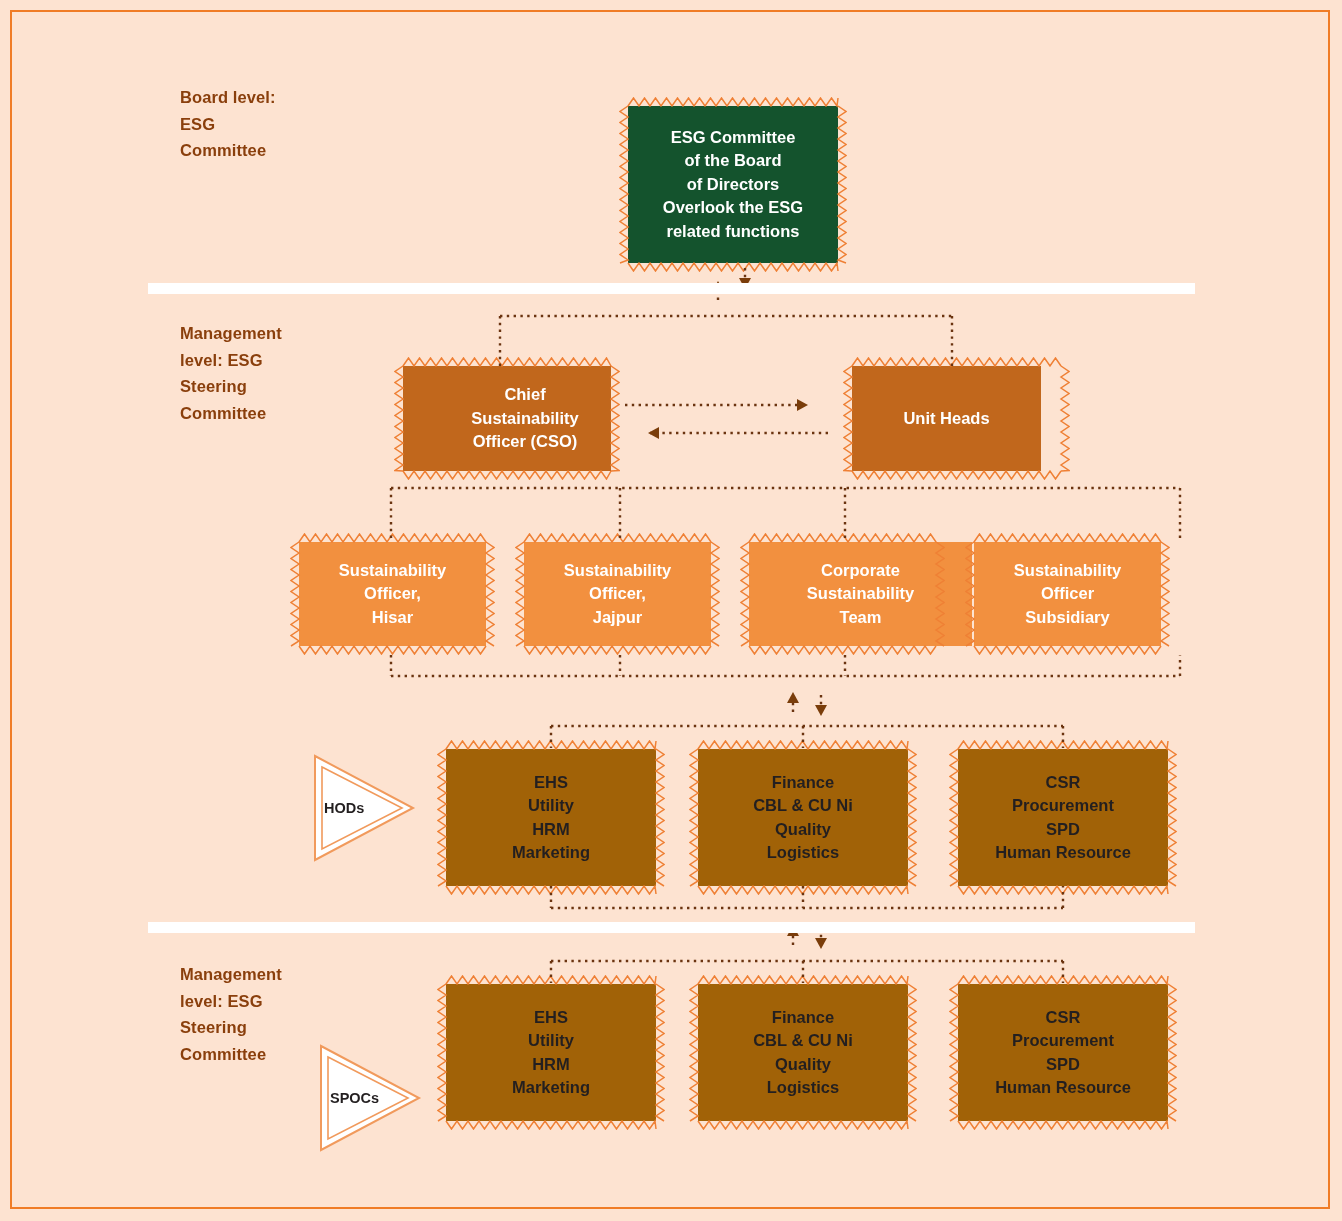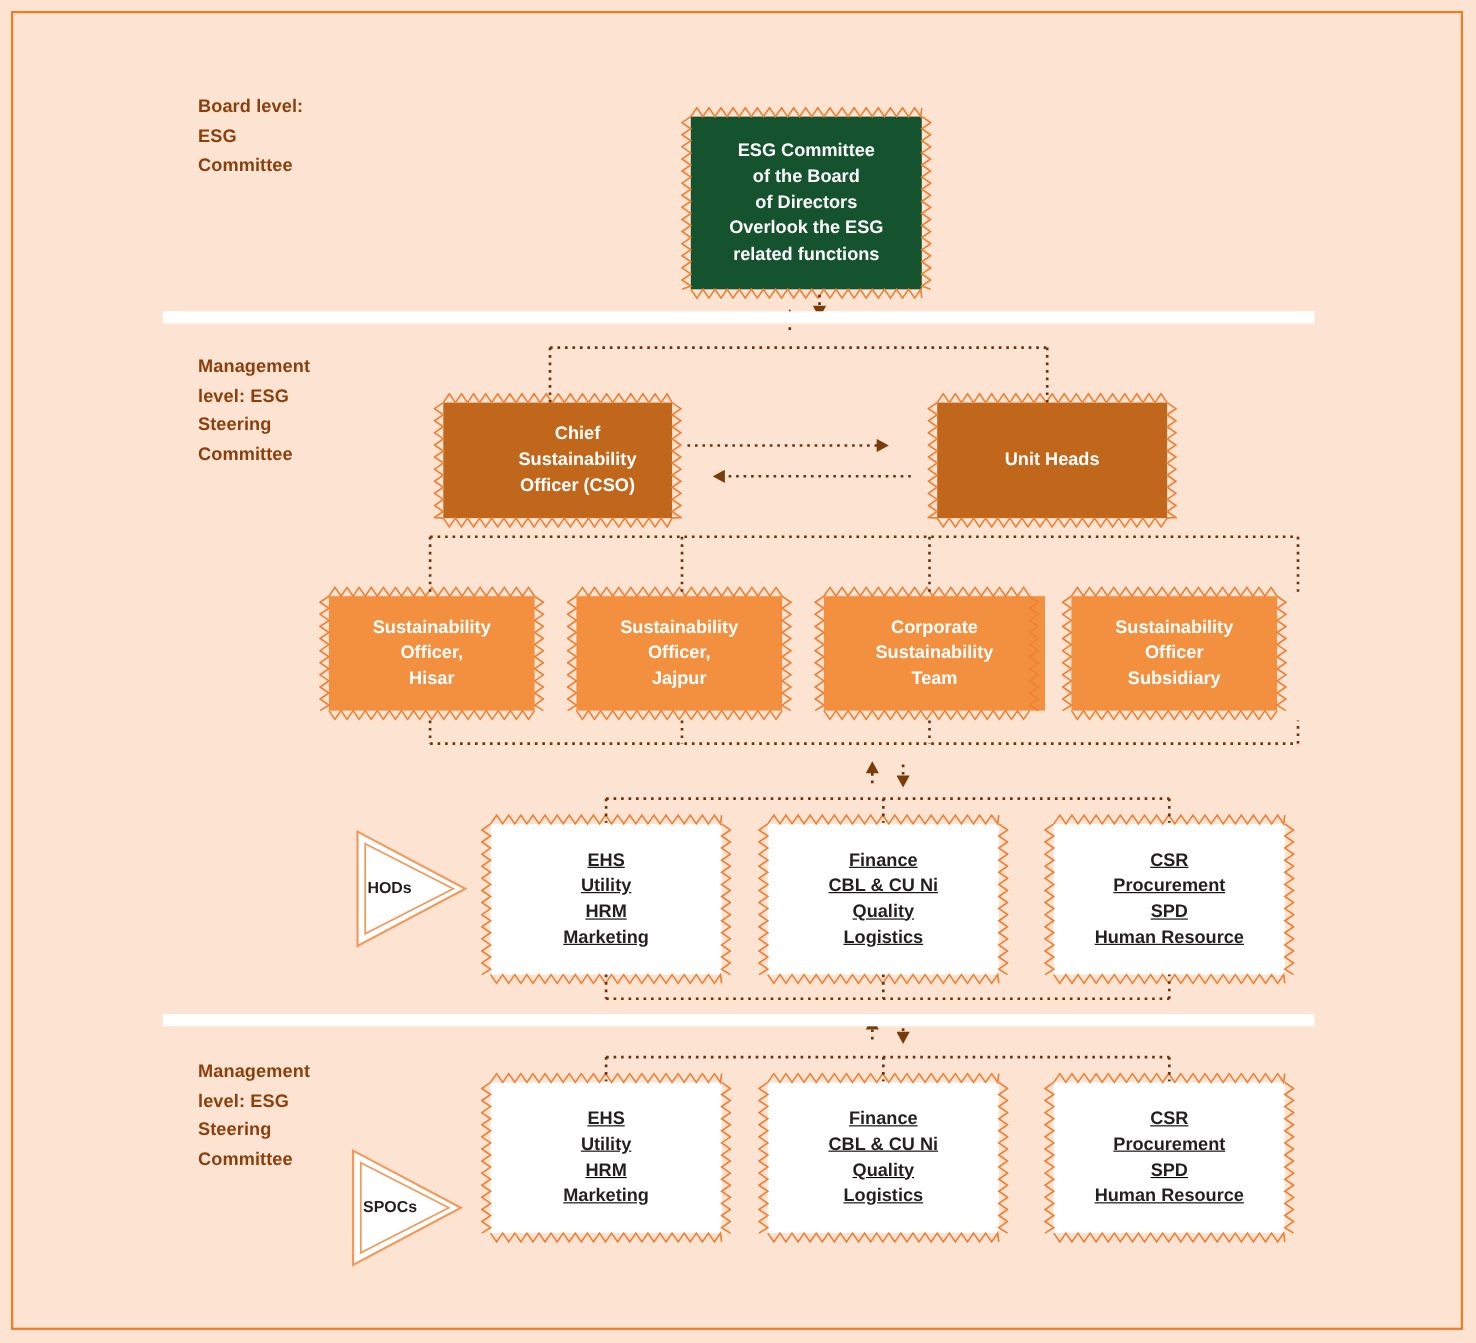--- a/index.html
+++ b/index.html
@@ -44,21 +44,21 @@
   
   .sep{position:absolute;background:#ffffff;height:11px;left:148px;width:1047px;z-index:6;}
 
   
   .b-dark{background:#14532d;}
   .b-dark .txt{color:#ffffff;font-weight:bold;font-size:16.5px;}
   .b-mid{background:#c1671c;}
   .b-mid .txt{color:#ffffff;font-weight:bold;font-size:16.5px;}
   .b-orange{background:#f2903f;}
   .b-orange .txt{color:#ffffff;font-weight:bold;font-size:16.5px;}
-  .b-light{background:#ffffff;text-decoration:underline;}
+  .b-light{background:#a16207;}
   .b-light .txt{color:#231f20;font-weight:bold;font-size:16.5px;}
 
   
   .tri{position:absolute;z-index:5;}
   .tri .tri-label{
     position:absolute;left:12px;top:50%;transform:translateY(-50%);
     font-size:14.5px;font-weight:bold;color:#231f20;
     z-index:4;white-space:nowrap;
   }
 
@@ -165,21 +165,21 @@
           <path d="M 9 114 L 14.5 122.0 L 20.0 114.0 L 25.5 122.0 L 31.0 114.0 L 36.5 122.0 L 42.0 114.0 L 47.5 122.0 L 53.0 114.0 L 58.5 122.0 L 64.0 114.0 L 69.5 122.0 L 75.0 114.0 L 80.5 122.0 L 86.0 114.0 L 91.5 122.0 L 97.0 114.0 L 102.5 122.0 L 108.0 114.0 L 113.5 122.0 L 119.0 114.0 L 124.5 122.0 L 130.0 114.0 L 135.5 122.0 L 141.0 114.0 L 146.5 122.0 L 152.0 114.0 L 157.5 122.0 L 163.0 114.0 L 168.5 122.0 L 174.0 114.0 L 179.5 122.0 L 185.0 114.0 L 190.5 122.0 L 196.0 114.0 L 201.5 122.0 L 207.0 114.0 L 212.5 122.0 L 217.0 114.0" fill="none" stroke="#ef8035" stroke-width="1.5" stroke-linejoin="miter"></path>
           <path d="M 9 9 L 1.0 14.5 L 9.0 20.0 L 1.0 25.5 L 9.0 31.0 L 1.0 36.5 L 9.0 42.0 L 1.0 47.5 L 9.0 53.0 L 1.0 58.5 L 9.0 64.0 L 1.0 69.5 L 9.0 75.0 L 1.0 80.5 L 9.0 86.0 L 1.0 91.5 L 9.0 97.0 L 1.0 102.5 L 9.0 108.0 L 1.0 113.5 L 9.0 114.0" fill="none" stroke="#ef8035" stroke-width="1.5" stroke-linejoin="miter"></path>
           <path d="M 217 9 L 225.0 14.5 L 217.0 20.0 L 225.0 25.5 L 217.0 31.0 L 225.0 36.5 L 217.0 42.0 L 225.0 47.5 L 217.0 53.0 L 225.0 58.5 L 217.0 64.0 L 225.0 69.5 L 217.0 75.0 L 225.0 80.5 L 217.0 86.0 L 225.0 91.5 L 217.0 97.0 L 225.0 102.5 L 217.0 108.0 L 225.0 113.5 L 217.0 114.0" fill="none" stroke="#ef8035" stroke-width="1.5" stroke-linejoin="miter"></path>
         </svg>
       </span>
     <span class="txt">Chief
 Sustainability
 Officer (CSO)</span>
   </div>
 
-  <div class="node b-mid" style="left:852px;top:366px;width:209px;height:105px;">
+  <div class="node b-mid" style="left:852px;top:366px;width:189px;height:105px;">
     <span class="zig">
         <svg width="227" height="123" viewBox="0 0 227 123" style="display: block;">
           <path d="M 9 9 L 14.5 1.0 L 20.0 9.0 L 25.5 1.0 L 31.0 9.0 L 36.5 1.0 L 42.0 9.0 L 47.5 1.0 L 53.0 9.0 L 58.5 1.0 L 64.0 9.0 L 69.5 1.0 L 75.0 9.0 L 80.5 1.0 L 86.0 9.0 L 91.5 1.0 L 97.0 9.0 L 102.5 1.0 L 108.0 9.0 L 113.5 1.0 L 119.0 9.0 L 124.5 1.0 L 130.0 9.0 L 135.5 1.0 L 141.0 9.0 L 146.5 1.0 L 152.0 9.0 L 157.5 1.0 L 163.0 9.0 L 168.5 1.0 L 174.0 9.0 L 179.5 1.0 L 185.0 9.0 L 190.5 1.0 L 196.0 9.0 L 201.5 1.0 L 207.0 9.0 L 212.5 1.0 L 218.0 9.0" fill="none" stroke="#ef8035" stroke-width="1.5" stroke-linejoin="miter"></path>
           <path d="M 9 114 L 14.5 122.0 L 20.0 114.0 L 25.5 122.0 L 31.0 114.0 L 36.5 122.0 L 42.0 114.0 L 47.5 122.0 L 53.0 114.0 L 58.5 122.0 L 64.0 114.0 L 69.5 122.0 L 75.0 114.0 L 80.5 122.0 L 86.0 114.0 L 91.5 122.0 L 97.0 114.0 L 102.5 122.0 L 108.0 114.0 L 113.5 122.0 L 119.0 114.0 L 124.5 122.0 L 130.0 114.0 L 135.5 122.0 L 141.0 114.0 L 146.5 122.0 L 152.0 114.0 L 157.5 122.0 L 163.0 114.0 L 168.5 122.0 L 174.0 114.0 L 179.5 122.0 L 185.0 114.0 L 190.5 122.0 L 196.0 114.0 L 201.5 122.0 L 207.0 114.0 L 212.5 122.0 L 218.0 114.0" fill="none" stroke="#ef8035" stroke-width="1.5" stroke-linejoin="miter"></path>
           <path d="M 9 9 L 1.0 14.5 L 9.0 20.0 L 1.0 25.5 L 9.0 31.0 L 1.0 36.5 L 9.0 42.0 L 1.0 47.5 L 9.0 53.0 L 1.0 58.5 L 9.0 64.0 L 1.0 69.5 L 9.0 75.0 L 1.0 80.5 L 9.0 86.0 L 1.0 91.5 L 9.0 97.0 L 1.0 102.5 L 9.0 108.0 L 1.0 113.5 L 9.0 114.0" fill="none" stroke="#ef8035" stroke-width="1.5" stroke-linejoin="miter"></path>
           <path d="M 218 9 L 226.0 14.5 L 218.0 20.0 L 226.0 25.5 L 218.0 31.0 L 226.0 36.5 L 218.0 42.0 L 226.0 47.5 L 218.0 53.0 L 226.0 58.5 L 218.0 64.0 L 226.0 69.5 L 218.0 75.0 L 226.0 80.5 L 218.0 86.0 L 226.0 91.5 L 218.0 97.0 L 226.0 102.5 L 218.0 108.0 L 226.0 113.5 L 218.0 114.0" fill="none" stroke="#ef8035" stroke-width="1.5" stroke-linejoin="miter"></path>
         </svg>
       </span>
     <span class="txt">Unit Heads</span>
   </div>
@@ -205,21 +205,21 @@
           <path d="M 9 113 L 14.5 121.0 L 20.0 113.0 L 25.5 121.0 L 31.0 113.0 L 36.5 121.0 L 42.0 113.0 L 47.5 121.0 L 53.0 113.0 L 58.5 121.0 L 64.0 113.0 L 69.5 121.0 L 75.0 113.0 L 80.5 121.0 L 86.0 113.0 L 91.5 121.0 L 97.0 113.0 L 102.5 121.0 L 108.0 113.0 L 113.5 121.0 L 119.0 113.0 L 124.5 121.0 L 130.0 113.0 L 135.5 121.0 L 141.0 113.0 L 146.5 121.0 L 152.0 113.0 L 157.5 121.0 L 163.0 113.0 L 168.5 121.0 L 174.0 113.0 L 179.5 121.0 L 185.0 113.0 L 190.5 121.0 L 196.0 113.0" fill="none" stroke="#ef8035" stroke-width="1.5" stroke-linejoin="miter"></path>
           <path d="M 9 9 L 1.0 14.5 L 9.0 20.0 L 1.0 25.5 L 9.0 31.0 L 1.0 36.5 L 9.0 42.0 L 1.0 47.5 L 9.0 53.0 L 1.0 58.5 L 9.0 64.0 L 1.0 69.5 L 9.0 75.0 L 1.0 80.5 L 9.0 86.0 L 1.0 91.5 L 9.0 97.0 L 1.0 102.5 L 9.0 108.0 L 1.0 113.0" fill="none" stroke="#ef8035" stroke-width="1.5" stroke-linejoin="miter"></path>
           <path d="M 196 9 L 204.0 14.5 L 196.0 20.0 L 204.0 25.5 L 196.0 31.0 L 204.0 36.5 L 196.0 42.0 L 204.0 47.5 L 196.0 53.0 L 204.0 58.5 L 196.0 64.0 L 204.0 69.5 L 196.0 75.0 L 204.0 80.5 L 196.0 86.0 L 204.0 91.5 L 196.0 97.0 L 204.0 102.5 L 196.0 108.0 L 204.0 113.0" fill="none" stroke="#ef8035" stroke-width="1.5" stroke-linejoin="miter"></path>
         </svg>
       </span>
     <span class="txt">Sustainability
 Officer,
 Jajpur</span>
   </div>
 
-  <div class="node b-orange" style="left:749px;top:542px;width:201px;height:104px;align-items:center;">
+  <div class="node b-orange" style="left:749px;top:542px;width:223px;height:104px;align-items:center;">
     <span class="zig">
         <svg width="205" height="122" viewBox="0 0 205 122" style="display: block;">
           <path d="M 9 9 L 14.5 1.0 L 20.0 9.0 L 25.5 1.0 L 31.0 9.0 L 36.5 1.0 L 42.0 9.0 L 47.5 1.0 L 53.0 9.0 L 58.5 1.0 L 64.0 9.0 L 69.5 1.0 L 75.0 9.0 L 80.5 1.0 L 86.0 9.0 L 91.5 1.0 L 97.0 9.0 L 102.5 1.0 L 108.0 9.0 L 113.5 1.0 L 119.0 9.0 L 124.5 1.0 L 130.0 9.0 L 135.5 1.0 L 141.0 9.0 L 146.5 1.0 L 152.0 9.0 L 157.5 1.0 L 163.0 9.0 L 168.5 1.0 L 174.0 9.0 L 179.5 1.0 L 185.0 9.0 L 190.5 1.0 L 196.0 9.0" fill="none" stroke="#ef8035" stroke-width="1.5" stroke-linejoin="miter"></path>
           <path d="M 9 113 L 14.5 121.0 L 20.0 113.0 L 25.5 121.0 L 31.0 113.0 L 36.5 121.0 L 42.0 113.0 L 47.5 121.0 L 53.0 113.0 L 58.5 121.0 L 64.0 113.0 L 69.5 121.0 L 75.0 113.0 L 80.5 121.0 L 86.0 113.0 L 91.5 121.0 L 97.0 113.0 L 102.5 121.0 L 108.0 113.0 L 113.5 121.0 L 119.0 113.0 L 124.5 121.0 L 130.0 113.0 L 135.5 121.0 L 141.0 113.0 L 146.5 121.0 L 152.0 113.0 L 157.5 121.0 L 163.0 113.0 L 168.5 121.0 L 174.0 113.0 L 179.5 121.0 L 185.0 113.0 L 190.5 121.0 L 196.0 113.0" fill="none" stroke="#ef8035" stroke-width="1.5" stroke-linejoin="miter"></path>
           <path d="M 9 9 L 1.0 14.5 L 9.0 20.0 L 1.0 25.5 L 9.0 31.0 L 1.0 36.5 L 9.0 42.0 L 1.0 47.5 L 9.0 53.0 L 1.0 58.5 L 9.0 64.0 L 1.0 69.5 L 9.0 75.0 L 1.0 80.5 L 9.0 86.0 L 1.0 91.5 L 9.0 97.0 L 1.0 102.5 L 9.0 108.0 L 1.0 113.0" fill="none" stroke="#ef8035" stroke-width="1.5" stroke-linejoin="miter"></path>
           <path d="M 196 9 L 204.0 14.5 L 196.0 20.0 L 204.0 25.5 L 196.0 31.0 L 204.0 36.5 L 196.0 42.0 L 204.0 47.5 L 196.0 53.0 L 204.0 58.5 L 196.0 64.0 L 204.0 69.5 L 196.0 75.0 L 204.0 80.5 L 196.0 86.0 L 204.0 91.5 L 196.0 97.0 L 204.0 102.5 L 196.0 108.0 L 204.0 113.0" fill="none" stroke="#ef8035" stroke-width="1.5" stroke-linejoin="miter"></path>
         </svg>
       </span>
     <span class="txt">Corporate
 Sustainability
@@ -233,21 +233,21 @@
           <path d="M 9 113 L 14.5 121.0 L 20.0 113.0 L 25.5 121.0 L 31.0 113.0 L 36.5 121.0 L 42.0 113.0 L 47.5 121.0 L 53.0 113.0 L 58.5 121.0 L 64.0 113.0 L 69.5 121.0 L 75.0 113.0 L 80.5 121.0 L 86.0 113.0 L 91.5 121.0 L 97.0 113.0 L 102.5 121.0 L 108.0 113.0 L 113.5 121.0 L 119.0 113.0 L 124.5 121.0 L 130.0 113.0 L 135.5 121.0 L 141.0 113.0 L 146.5 121.0 L 152.0 113.0 L 157.5 121.0 L 163.0 113.0 L 168.5 121.0 L 174.0 113.0 L 179.5 121.0 L 185.0 113.0 L 190.5 121.0 L 196.0 113.0" fill="none" stroke="#ef8035" stroke-width="1.5" stroke-linejoin="miter"></path>
           <path d="M 9 9 L 1.0 14.5 L 9.0 20.0 L 1.0 25.5 L 9.0 31.0 L 1.0 36.5 L 9.0 42.0 L 1.0 47.5 L 9.0 53.0 L 1.0 58.5 L 9.0 64.0 L 1.0 69.5 L 9.0 75.0 L 1.0 80.5 L 9.0 86.0 L 1.0 91.5 L 9.0 97.0 L 1.0 102.5 L 9.0 108.0 L 1.0 113.0" fill="none" stroke="#ef8035" stroke-width="1.5" stroke-linejoin="miter"></path>
           <path d="M 196 9 L 204.0 14.5 L 196.0 20.0 L 204.0 25.5 L 196.0 31.0 L 204.0 36.5 L 196.0 42.0 L 204.0 47.5 L 196.0 53.0 L 204.0 58.5 L 196.0 64.0 L 204.0 69.5 L 196.0 75.0 L 204.0 80.5 L 196.0 86.0 L 204.0 91.5 L 196.0 97.0 L 204.0 102.5 L 196.0 108.0 L 204.0 113.0" fill="none" stroke="#ef8035" stroke-width="1.5" stroke-linejoin="miter"></path>
         </svg>
       </span>
     <span class="txt">Sustainability
 Officer
 Subsidiary</span>
   </div>
 
-  <div class="tri" style="left:322px;top:753px;width:104px;height:110px;">
+  <div class="tri" style="left:312px;top:753px;width:104px;height:110px;">
     <svg width="104" height="110" viewBox="0 0 104 110" xmlns="http://www.w3.org/2000/svg">
       <polygon points="3,3 101,55 3,107" fill="#ffffff" stroke="#f19a5c" stroke-width="2"></polygon>
       <polygon points="10,14 90,55 10,96" fill="none" stroke="#f19a5c" stroke-width="1.6"></polygon>
     </svg>
     <span class="tri-label">HODs</span>
   </div>
 
   <div class="node b-light" style="left:446px;top:749px;width:210px;height:137px;">
     <span class="zig">
         <svg width="228" height="155" viewBox="0 0 228 155" style="display: block;">

